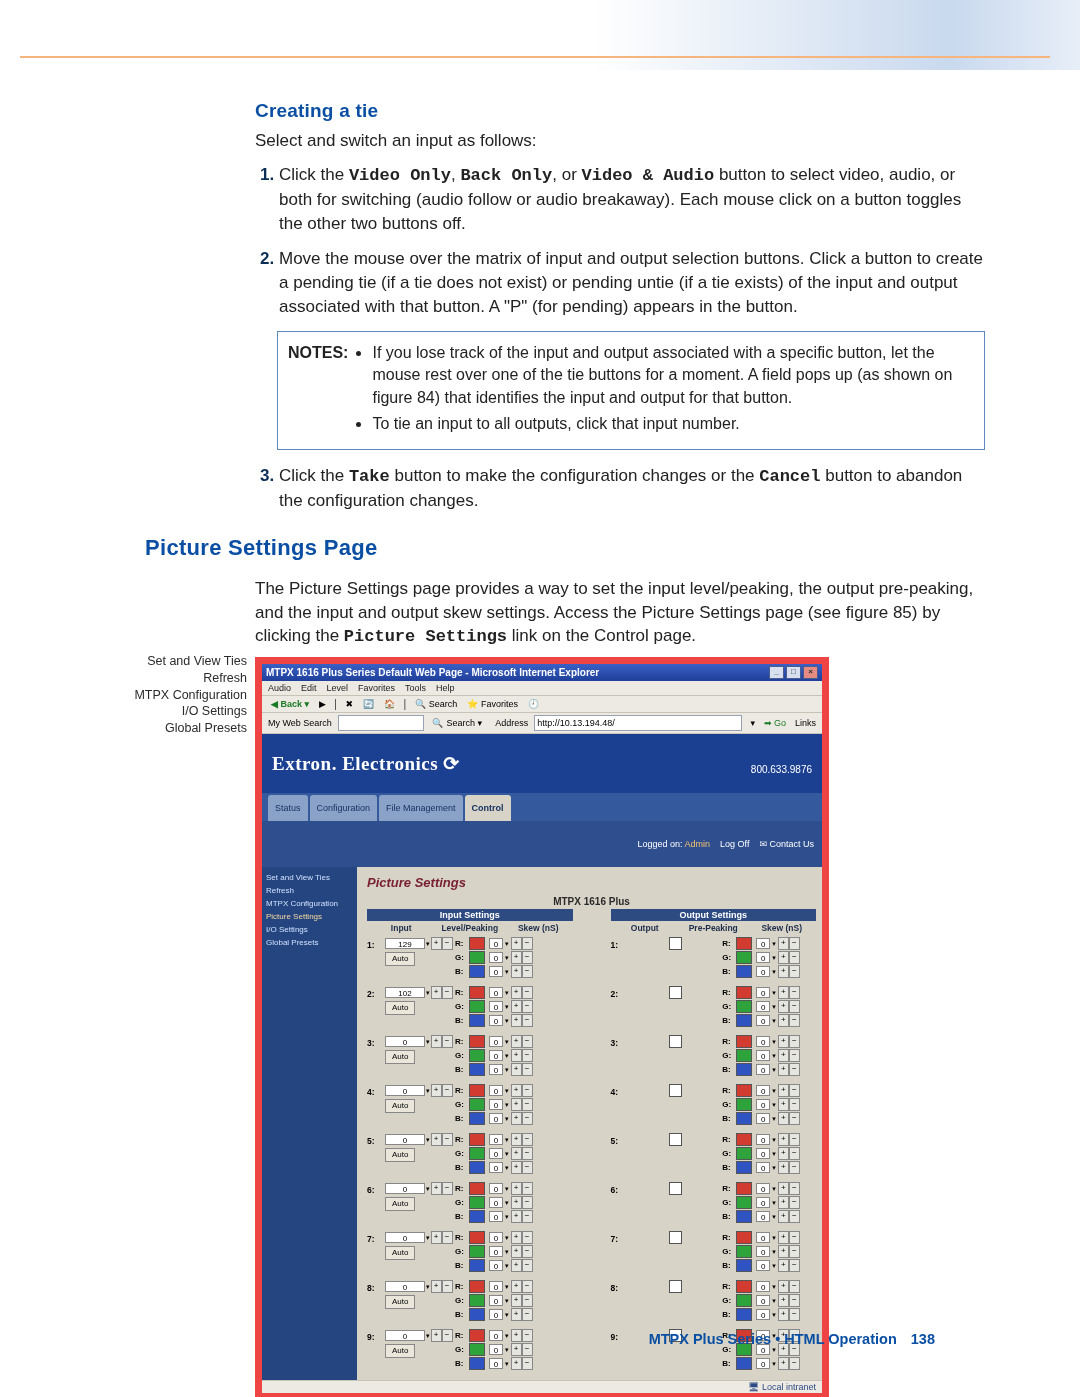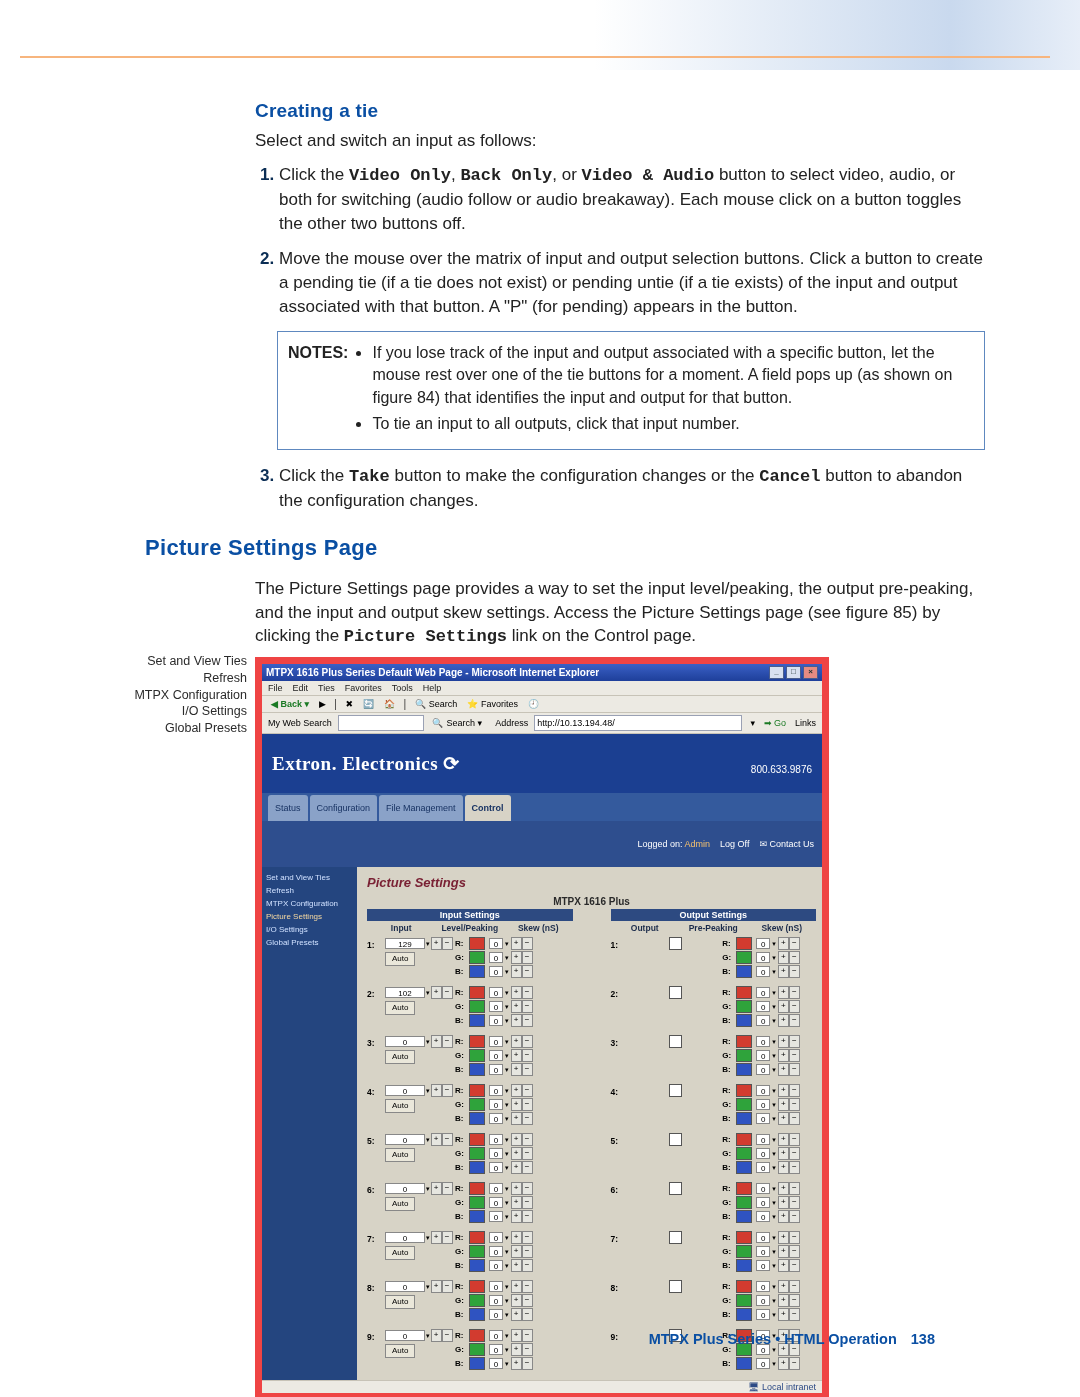--- a/index.html
+++ b/index.html
@@ -345,23 +345,23 @@
       <div class="shot">
         <div class="titlebar">
           <span>MTPX 1616 Plus Series Default Web Page - Microsoft Internet Explorer</span>
           <span class="winbtns">
             <span class="winbtn">_</span>
             <span class="winbtn">□</span>
             <span class="winbtn closebtn">×</span>
           </span>
         </div>
         <div class="menubar">
-          <span>File</span>
+          <span>Audio</span>
           <span>Edit</span>
-          <span>Ties</span>
+          <span>Level</span>
           <span>Favorites</span>
           <span>Tools</span>
           <span>Help</span>
         </div>
         <div class="toolbar">
           <span class="tb-btn" style="color:#1a7a24; font-weight:700;">◀ <span>Back</span> ▾</span>
           <span class="tb-btn">▶</span>
           <span>│</span>
           <span class="tb-btn">✖</span>
           <span class="tb-btn">🔄</span>

